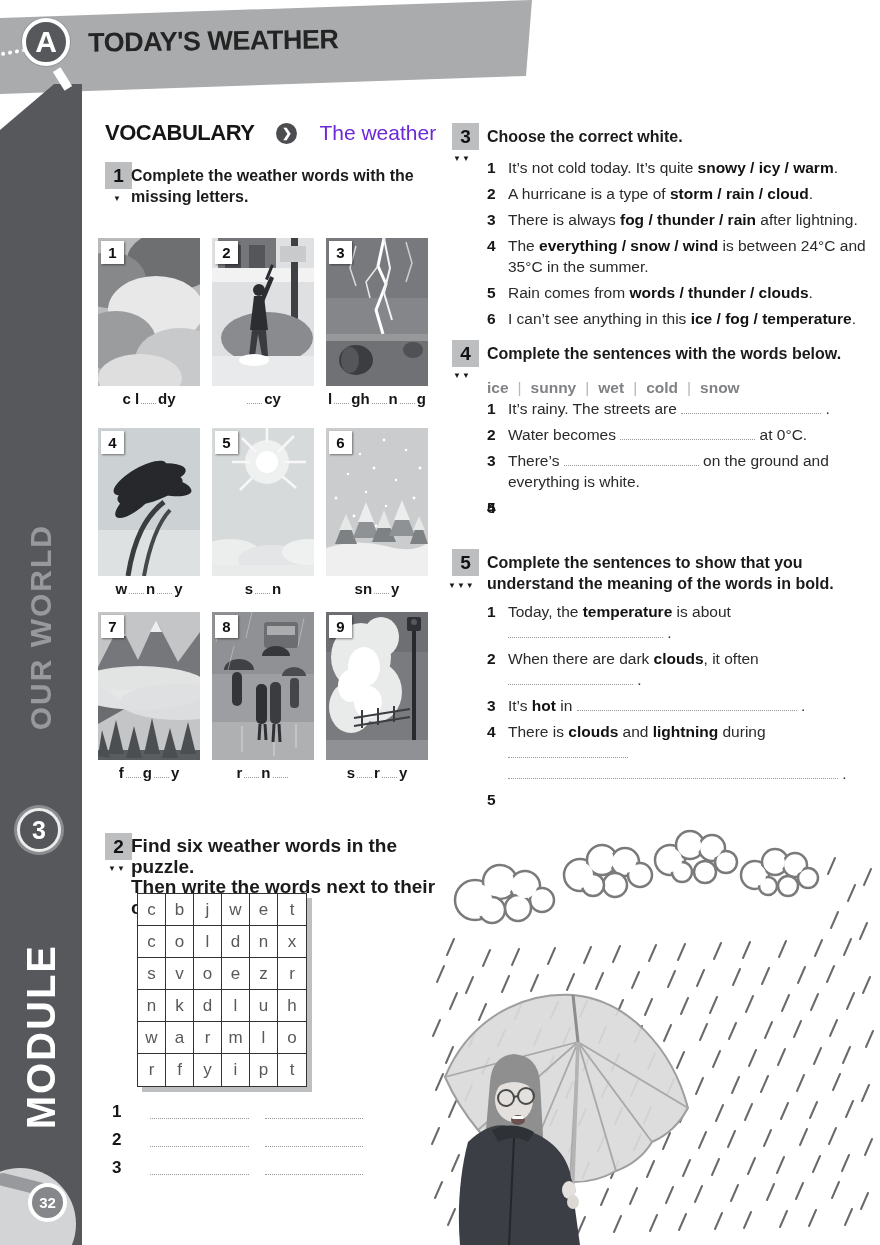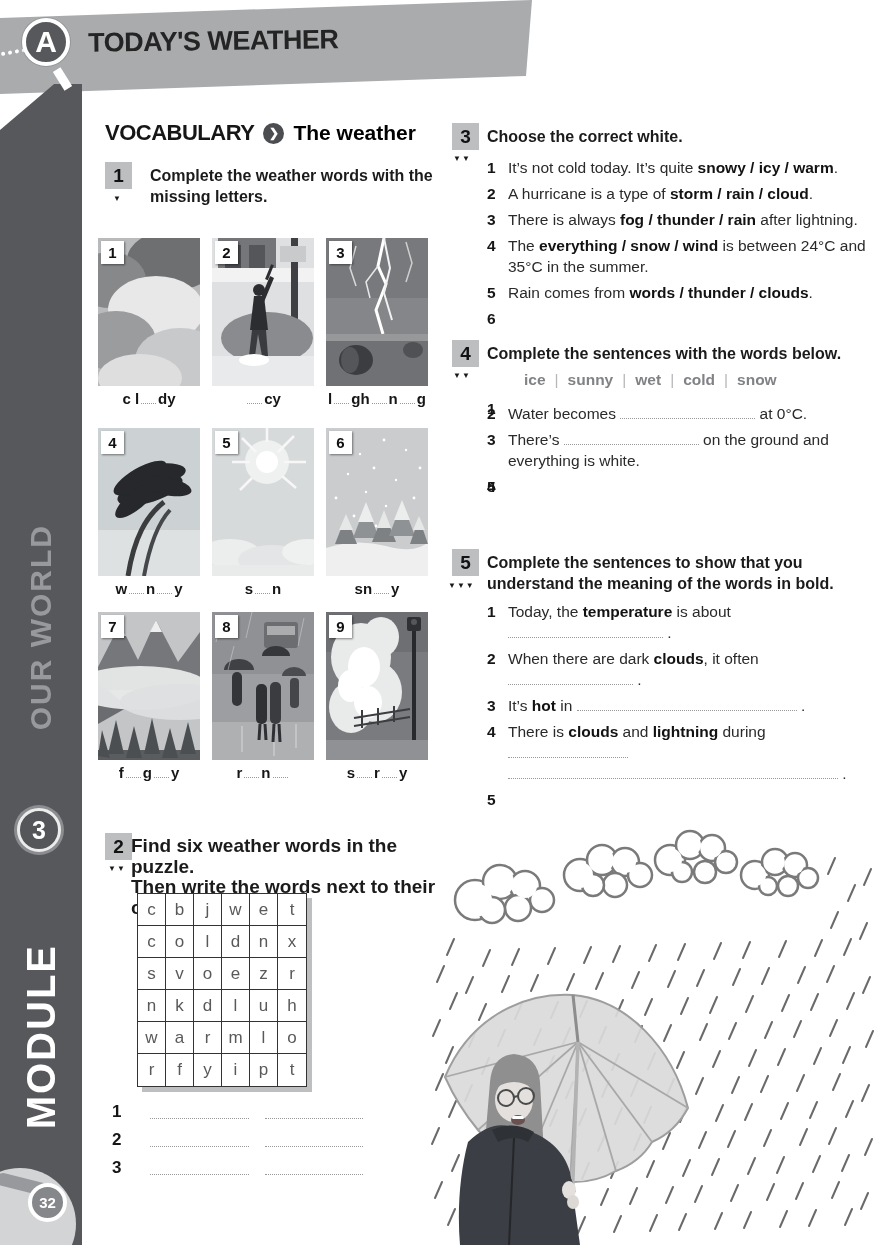--- a/index.html
+++ b/index.html
@@ -35,25 +35,25 @@
         color:#fff;font-weight:700;font-size:25px;display:flex;align-items:center;justify-content:center;z-index:4;}
   .corner-swoosh{position:absolute;left:-36px;top:1168px;width:112px;height:112px;border-radius:50%;
         background:#d3d4d6;z-index:3;}
   .corner-arm{position:absolute;left:-4px;top:1178px;width:54px;height:13px;background:#97999c;
         border-radius:7px;transform:rotate(14deg);z-index:4;}
   .page-badge{position:absolute;left:28px;top:1183px;width:39px;height:39px;border-radius:50%;
         background:#85878a;border:4px solid #fff;color:#fff;font-weight:700;font-size:15px;
         display:flex;align-items:center;justify-content:center;z-index:6;}
 
   
-  .vocab{position:absolute;left:105px;top:120px;display:flex;align-items:center;gap:9px;}
+  .vocab{position:absolute;left:105px;top:120px;display:flex;align-items:center;gap:22px;}
   .vocab .t1{font-size:22px;font-weight:700;color:#161616;letter-spacing:-0.5px;}
   .vchev{width:21px;height:21px;border-radius:50%;background:#4c4d50;color:#fff;font-size:12px;
         font-weight:700;display:flex;align-items:center;justify-content:center;}
-  .vocab .t2{font-size:21px;font-weight:700;color:#000000;}
+  .vocab .t2{font-size:21px;font-weight:400;color:#6d28d9;}
 
   
   .exnum{position:absolute;width:27px;height:27px;background:#bcbec0;color:#121212;
         font-weight:700;font-size:19px;display:flex;align-items:center;justify-content:center;}
   .exdiff{position:absolute;font-size:8px;color:#1a1a1a;letter-spacing:1px;}
   .exhead{position:absolute;font-weight:700;font-size:16px;color:#1b1b1b;line-height:20.5px;}
   .items{position:absolute;}
   .item{position:relative;padding-left:21px;margin-bottom:5px;font-size:15.5px;
         color:#2a2a2a;line-height:21px;}
   .item .inum{position:absolute;left:0;top:0;font-weight:700;color:#161616;}
@@ -117,21 +117,21 @@
   </div>
 
   <div class="vocab">
     <span class="t1">VOCABULARY</span>
     <span class="vchev">❯</span>
     <span class="t2">The weather</span>
   </div>
 
   <div class="exnum" style="left:105px;top:162px;">1</div>
   <div class="exdiff" style="left:113px;top:194px;">▼</div>
-  <div class="exhead" style="left:150px;top:166px;width:290px;">Complete the weather words with the<br>missing letters.</div>
+  <div class="exhead" style="left:131px;top:166px;width:290px;">Complete the weather words with the<br>missing letters.</div>
 
   <div class="photoCell" style="left:98px;top:238px;">
     <svg viewBox="0 0 102 148" preserveAspectRatio="none">
       <rect width="102" height="148" fill="#b9babc"></rect>
         <ellipse cx="75" cy="22" rx="46" ry="30" fill="#6e6f71"></ellipse>
       <ellipse cx="12" cy="42" rx="36" ry="28" fill="#87888a"></ellipse>
         <ellipse cx="58" cy="72" rx="48" ry="34" fill="#e8e8e8"></ellipse>
       <ellipse cx="18" cy="103" rx="40" ry="30" fill="#9b9c9e"></ellipse>
         <ellipse cx="82" cy="122" rx="45" ry="32" fill="#c8c9cb"></ellipse>
       <ellipse cx="42" cy="140" rx="42" ry="24" fill="#dededf"></ellipse>
@@ -399,29 +399,29 @@
 
   <div class="exnum" style="left:452px;top:123px;">3</div>
   <div class="exdiff" style="left:453px;top:154px;">▼▼</div>
   <div class="exhead" style="left:487px;top:127px;width:380px;">Choose the correct white.</div>
   <div class="items" style="left:487px;top:157px;width:388px;">
     <div class="item"><span class="inum">1</span><span>It’s not cold today. It’s quite <b>snowy / icy / warm</b>.</span></div>
     <div class="item"><span class="inum">2</span><span>A hurricane is a type of <b>storm / rain / cloud</b>.</span></div>
     <div class="item"><span class="inum">3</span><span>There is always <b>fog / thunder / rain</b> after lightning.</span></div>
     <div class="item"><span class="inum">4</span><span>The <b>everything / snow / wind</b> is between 24°C and<br>35°C in the summer.</span></div>
     <div class="item"><span class="inum">5</span><span>Rain comes from <b>words / thunder / clouds</b>.</span></div>
-    <div class="item"><span class="inum">6</span></div>
+    <div class="item"><span class="inum">6</span><span>I can’t see anything in this <b>ice / fog / temperature</b>.</span></div>
   </div>
 
   <div class="exnum" style="left:452px;top:340px;">4</div>
   <div class="exdiff" style="left:453px;top:371px;">▼▼</div>
   <div class="exhead" style="left:487px;top:344px;width:380px;">Complete the sentences with the words below.</div>
-  <div class="wordbank" style="left:487px;top:371px;margin-left:37px;"><span>ice</span><span class="wsep">|</span><span>sunny</span><span class="wsep">|</span><span>wet</span><span class="wsep">|</span><span>cold</span><span class="wsep">|</span><span>snow</span></div>
+  <div class="wordbank" style="left:487px;top:379px;"><span>ice</span><span class="wsep">|</span><span>sunny</span><span class="wsep">|</span><span>wet</span><span class="wsep">|</span><span>cold</span><span class="wsep">|</span><span>snow</span></div>
   <div class="items" style="left:487px;top:398px;width:388px;">
-    <div class="item"><span class="inum">1</span></div>
+    <div class="item"><span class="inum">1</span><span>It’s rainy. The streets are <span class="blank" style="width: 140px;"></span> .</span></div>
     <div class="item"><span class="inum">2</span><span>Water becomes <span class="blank" style="width: 135px;"></span> at 0°C.</span></div>
     <div class="item"><span class="inum">3</span><span>There’s <span class="blank" style="width: 135px;"></span> on the ground and<br>everything is white.</span></div>
     <div class="item"><span class="inum">4</span></div>
     <div class="item"><span class="inum">5</span></div>
   </div>
 
   <div class="exnum" style="left:452px;top:549px;">5</div>
   <div class="exdiff" style="left:448px;top:581px;">▼▼▼</div>
   <div class="exhead" style="left:487px;top:553px;width:390px;">Complete the sentences to show that you<br>understand the meaning of the words in bold.</div>
   <div class="items" style="left:487px;top:601px;width:388px;">

